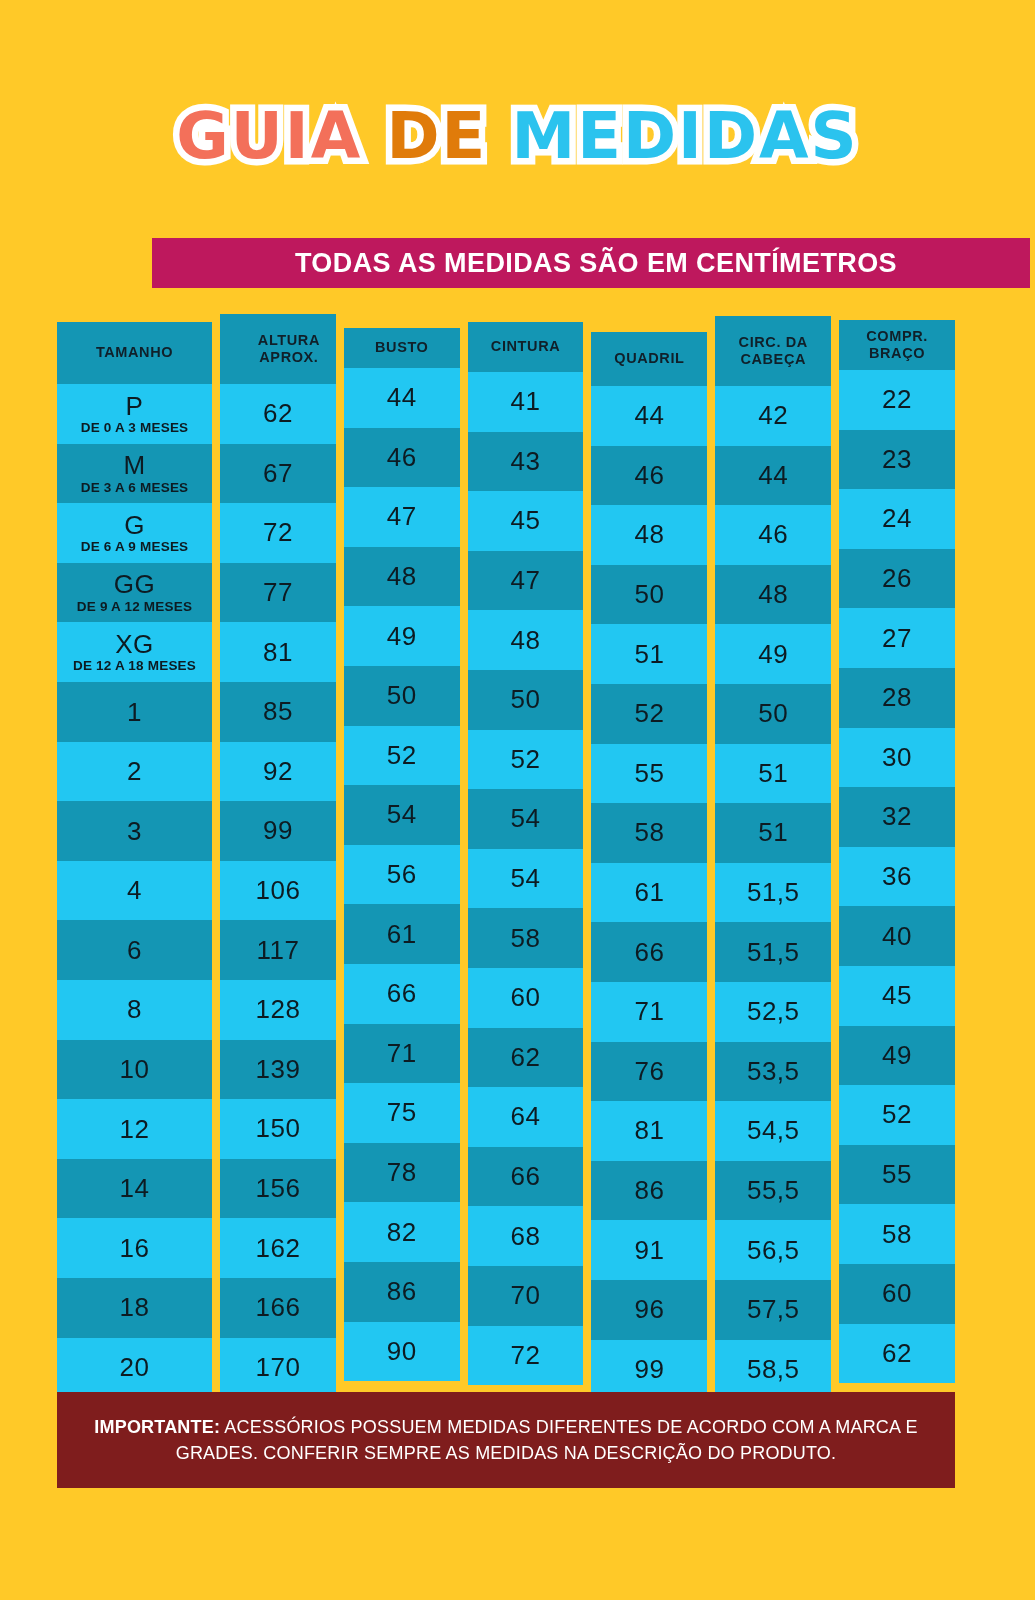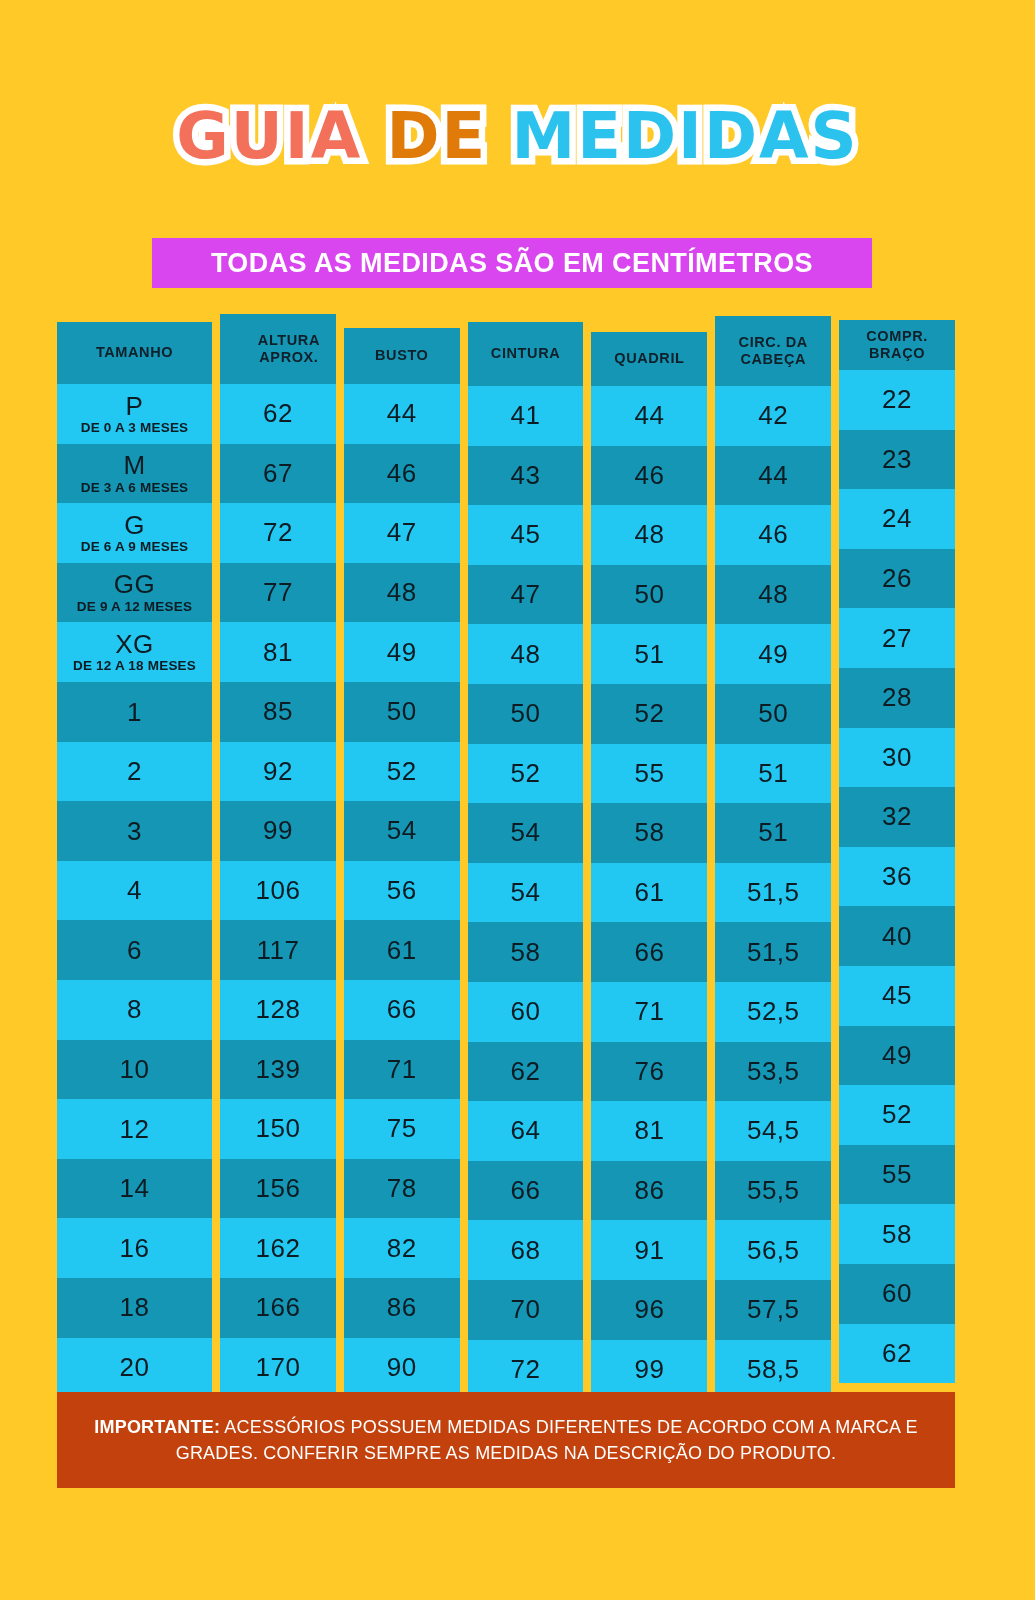--- a/index.html
+++ b/index.html
@@ -39,31 +39,32 @@
   }
   .t-guia    { color: #F3705A; }
   .t-de      { color: #E07B0A; }
   .t-medidas { color: #2BC3EE; }
 
   
   .subtitle {
     position: absolute;
     top: 238px;
     left: 152px;
-    width: 720px;
+    width: 868px;
     height: 50px;
-    background: #d946ef;
+    background: #be185d;
     color: #FFFFFF;
     font-size: 27px;
     font-weight: bold;
     letter-spacing: 0.4px;
     display: flex;
     align-items: center;
     justify-content: center;
     text-align: center;
+    padding-left: 10px;
   }
 
   
   .table {
     position: absolute;
     top: 322px;
     left: 57px;
     width: 898px;
     display: flex;
     gap: 8px;
@@ -86,22 +87,22 @@
     display: flex;
     align-items: center;
     justify-content: center;
     padding: 0 2px;
     box-sizing: border-box;
   }
   .col-size .hcell { height: 62px; }
   .col-data .hcell { height: 62px; }
   
   .col-data.h-tall   .hcell { height: 70px; margin-top: -8px; padding-left: 24px; }
-  .col-data.h-short  .hcell { height: 56px; margin-top: 6px;  }
-  .col-data.h-mid    .hcell { height: 64px; margin-top: 0px;  }
+  .col-data.h-short  .hcell { height: 40px; margin-top: 6px;  }
+  .col-data.h-mid    .hcell { height: 50px; margin-top: 0px;  }
   .col-data.h-short2 .hcell { height: 54px; margin-top: 10px; }
   .col-data.h-tall2  .hcell { height: 70px; margin-top: -6px; }
   .col-data.h-tall3  .hcell { height: 50px; margin-top: -2px; }
 
   .cell {
     height: 59.6px;
     display: flex;
     flex-direction: column;
     align-items: center;
     justify-content: center;
@@ -128,21 +129,21 @@
     margin-top: 1px;
   }
 
   
   .footer {
     position: absolute;
     left: 57px;
     top: 1392px;
     width: 898px;
     height: 96px;
-    background: #c2410c;
+    background: #7f1d1d;
     color: #FFFFFF;
     font-size: 18px;
     letter-spacing: 0.2px;
     line-height: 1.45;
     display: flex;
     align-items: center;
     justify-content: center;
     text-align: center;
     padding: 0 26px;
     box-sizing: border-box;

